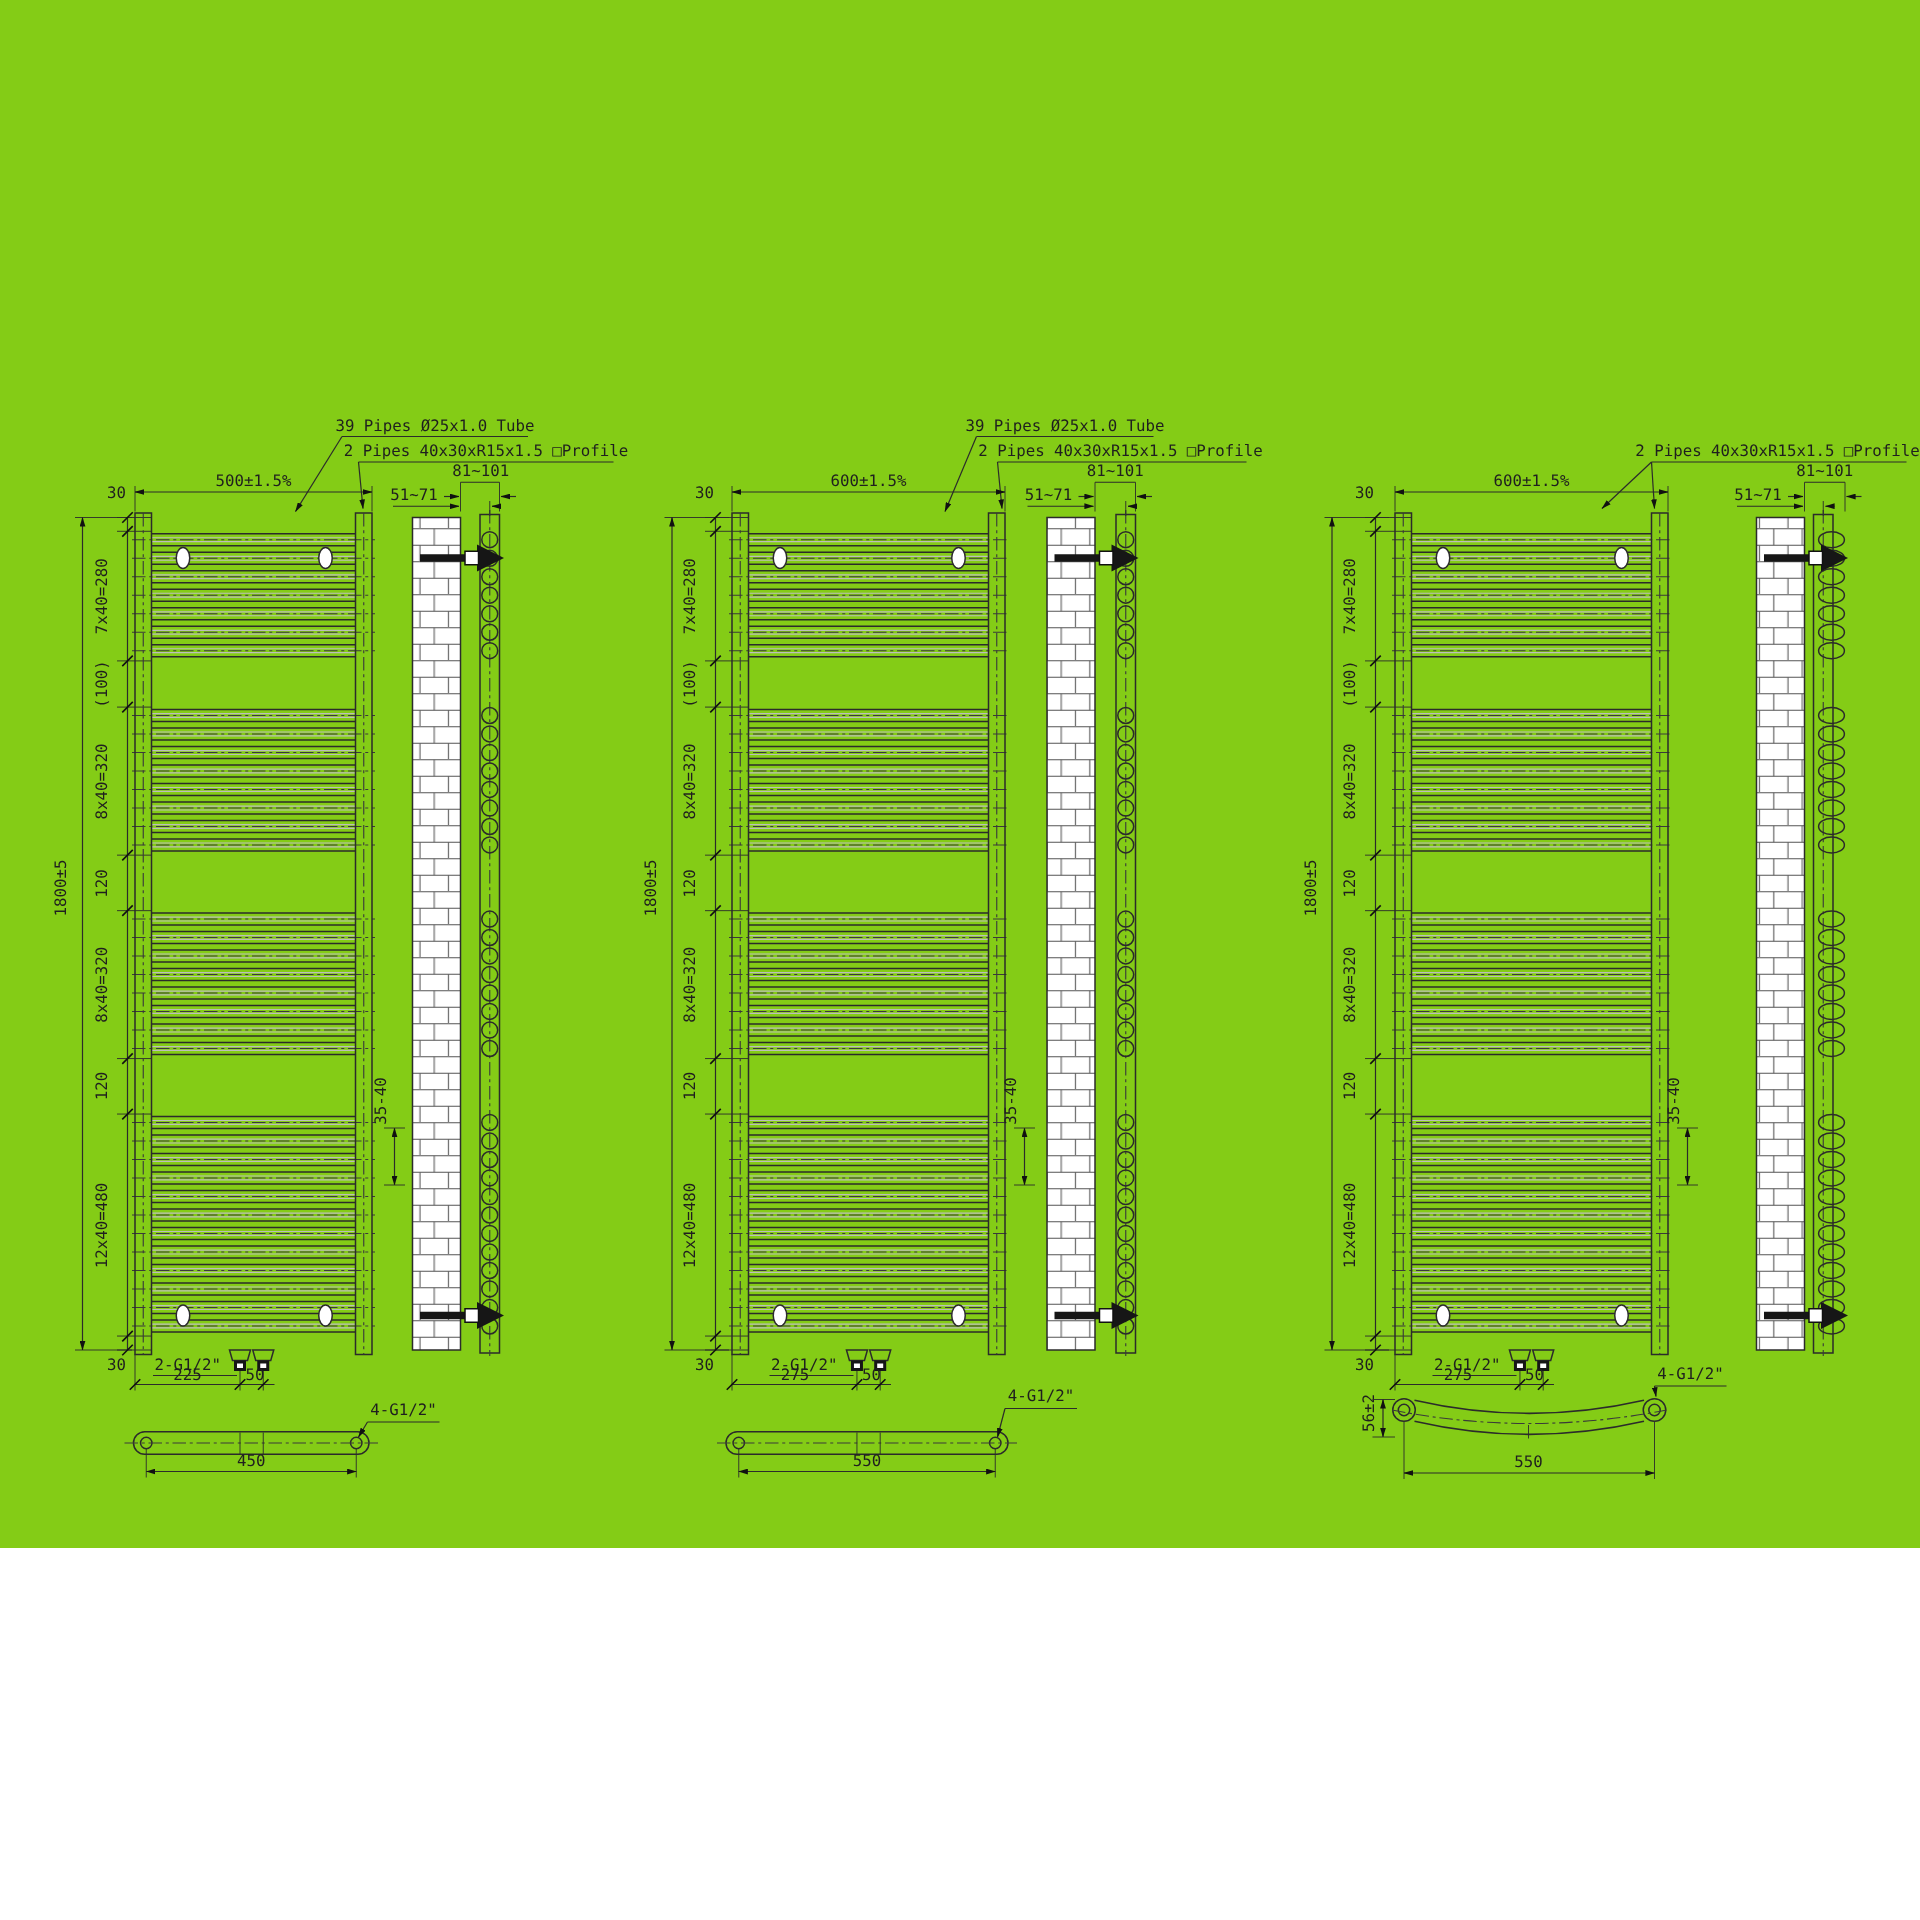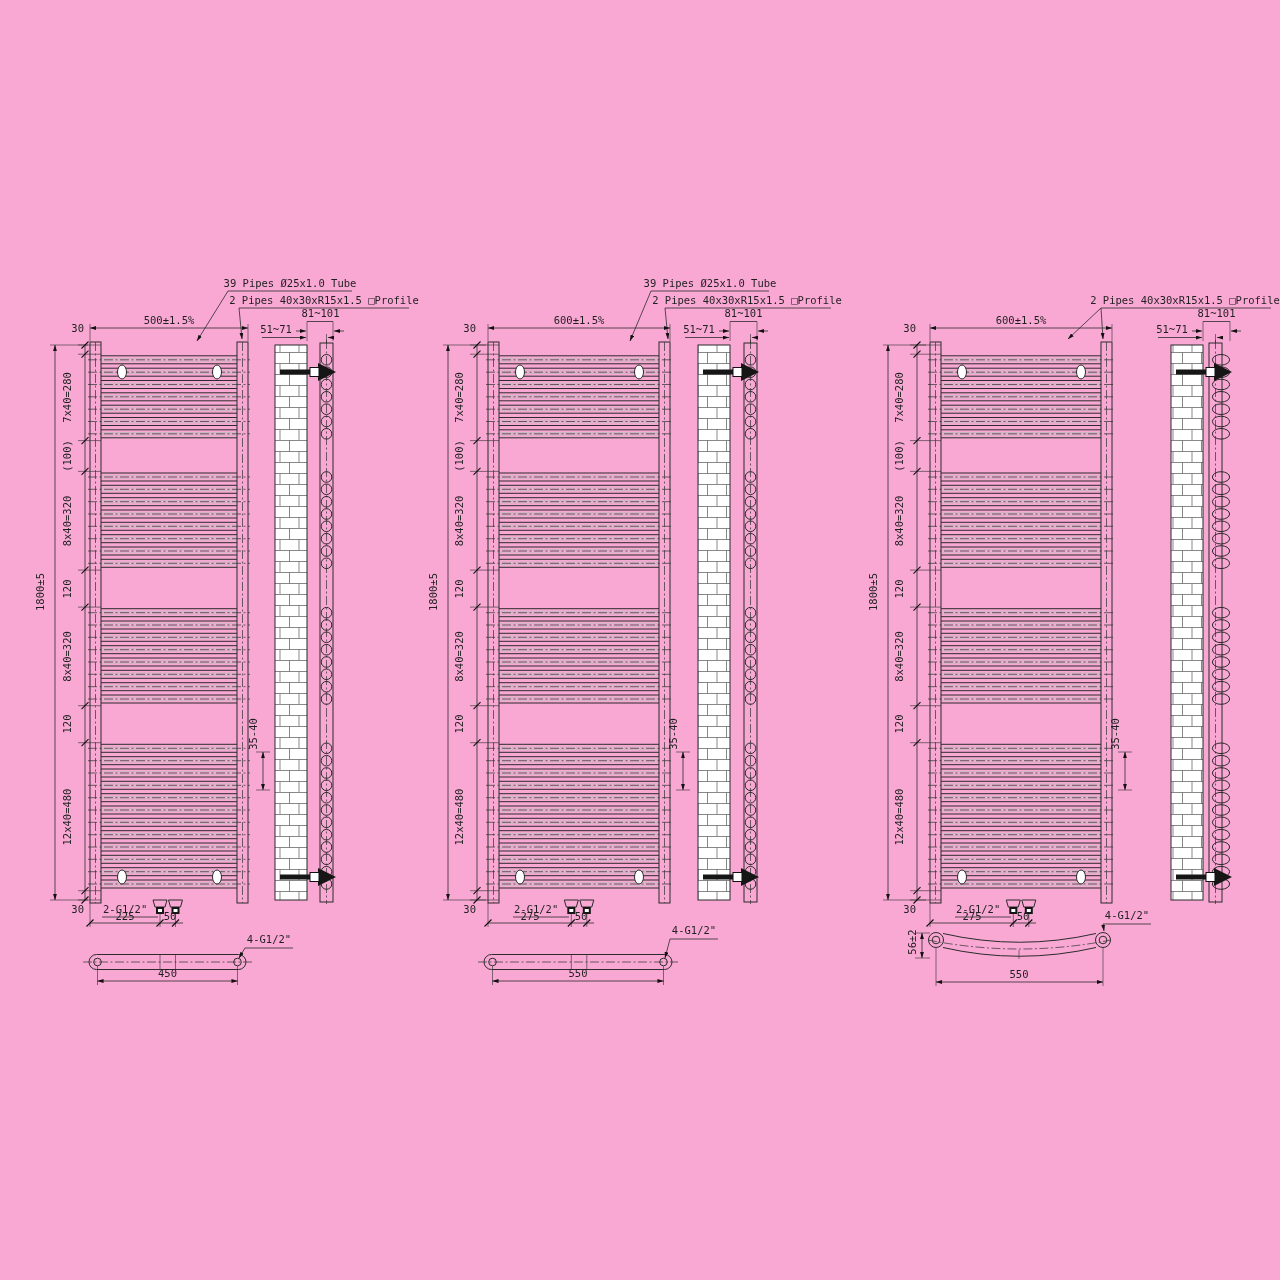--- a/index.html
+++ b/index.html
@@ -1,16 +1,16 @@
 <!DOCTYPE html>
 <html><head>
 <meta charset="utf-8">
 <style>
   html,body{margin:0;padding:0;background:#fff}
-  #stage{position:relative;width:1280px;height:1280px;background:#f9a8d4;overflow:hidden}
+  #stage{position:relative;width:1280px;height:1032px;background:#84cc16;overflow:hidden}
   svg{position:absolute;left:0;top:0}
   text{font:10.5px "DejaVu Sans Mono","DejaVu Sans",monospace;fill:#1f1f1f}
   .mid{text-anchor:middle}
   .end{text-anchor:end}
   .ln{stroke:#2b2b2b;stroke-width:1;fill:none}
   .thin{stroke:#2b2b2b;stroke-width:.6;fill:none}
   .dim{stroke:#2b2b2b;stroke-width:.8;fill:none}
   .tick{stroke:#111;stroke-width:1.1}
   .cl{stroke:#3a3a3a;stroke-width:.75;fill:none;stroke-dasharray:9 2.5 2 2.5}
   .tube-d{stroke:#2b2b2b;stroke-width:1;fill:none}

